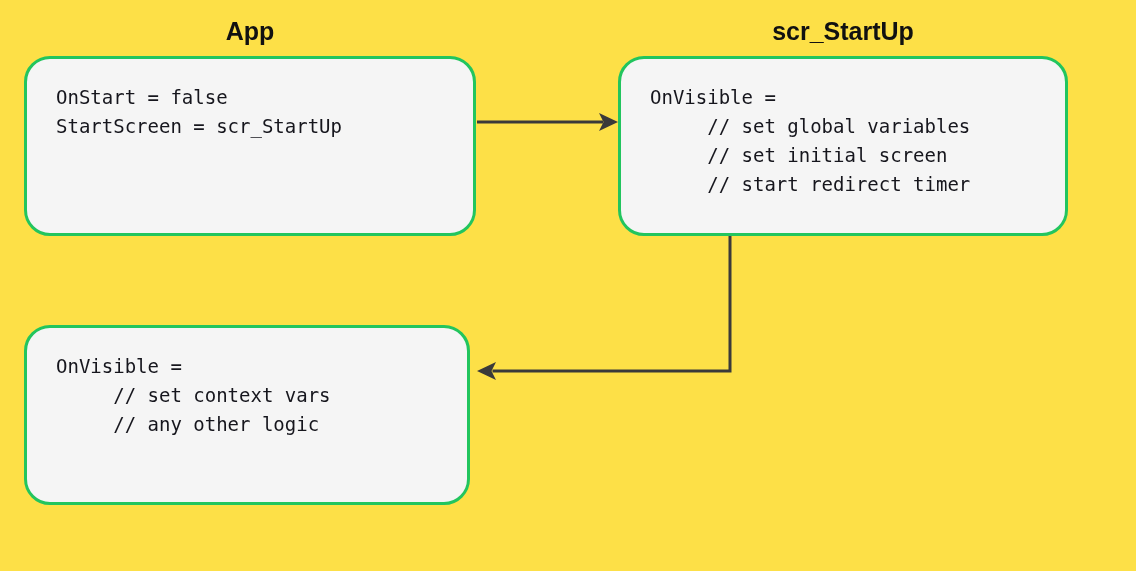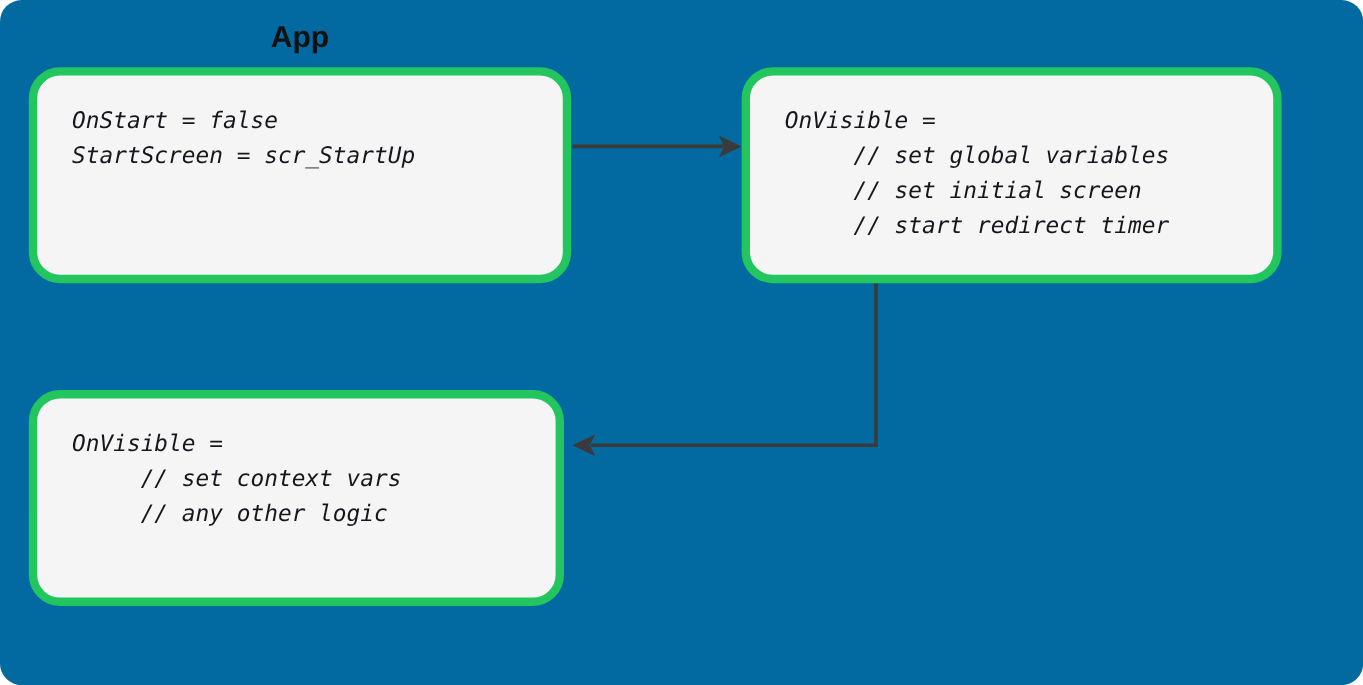--- a/index.html
+++ b/index.html
@@ -8,22 +8,21 @@
     background: #ffffff;
     width: 1136px;
     height: 571px;
     overflow: hidden;
     font-family: "Liberation Sans", sans-serif;
   }
   .canvas {
     position: relative;
     width: 1136px;
     height: 571px;
-    background: #0369a1;
-    border-radius: 18px;
+    background: #fde047;
   }
   .edges {
     position: absolute;
     left: 0;
     top: 0;
     width: 1136px;
     height: 571px;
     pointer-events: none;
   }
   .node-title {
@@ -31,24 +30,23 @@
     text-align: center;
     font-weight: bold;
     font-size: 25px;
     line-height: 30px;
     color: #111111;
     font-family: "Liberation Sans", sans-serif;
   }
   .node {
     position: absolute;
     background: #f5f5f5;
-    border: 7px solid #22c55e;
+    border: 3px solid #22c55e;
     border-radius: 26px;
     box-sizing: border-box;
-    font-style: italic;
   }
   .code {
     position: absolute;
     left: 29px;
     top: 24px;
     right: 8px;
     white-space: pre;
     font-family: "DejaVu Sans Mono", "Liberation Mono", monospace;
     font-size: 19px;
     line-height: 29px;
@@ -70,20 +68,21 @@
       <polygon points="477,371 496,362 491.5,371 496,380" fill="#3a3a3a"></polygon>
     </g>
   </svg>
 
   <div class="node-title" style="left:24px; top:16px; width:452px;">App</div>
   <div class="node" style="left:24px; top:56px; width:452px; height:180px;">
     <div class="code">OnStart = false
 StartScreen = scr_StartUp</div>
   </div>
 
+  <div class="node-title" style="left:618px; top:16px; width:450px;">scr_StartUp</div>
   <div class="node" style="left:618px; top:56px; width:450px; height:180px;">
     <div class="code">OnVisible =
      // set global variables
      // set initial screen
      // start redirect timer</div>
   </div>
 
   <div class="node" style="left:24px; top:325px; width:446px; height:180px;">
     <div class="code">OnVisible =
      // set context vars

